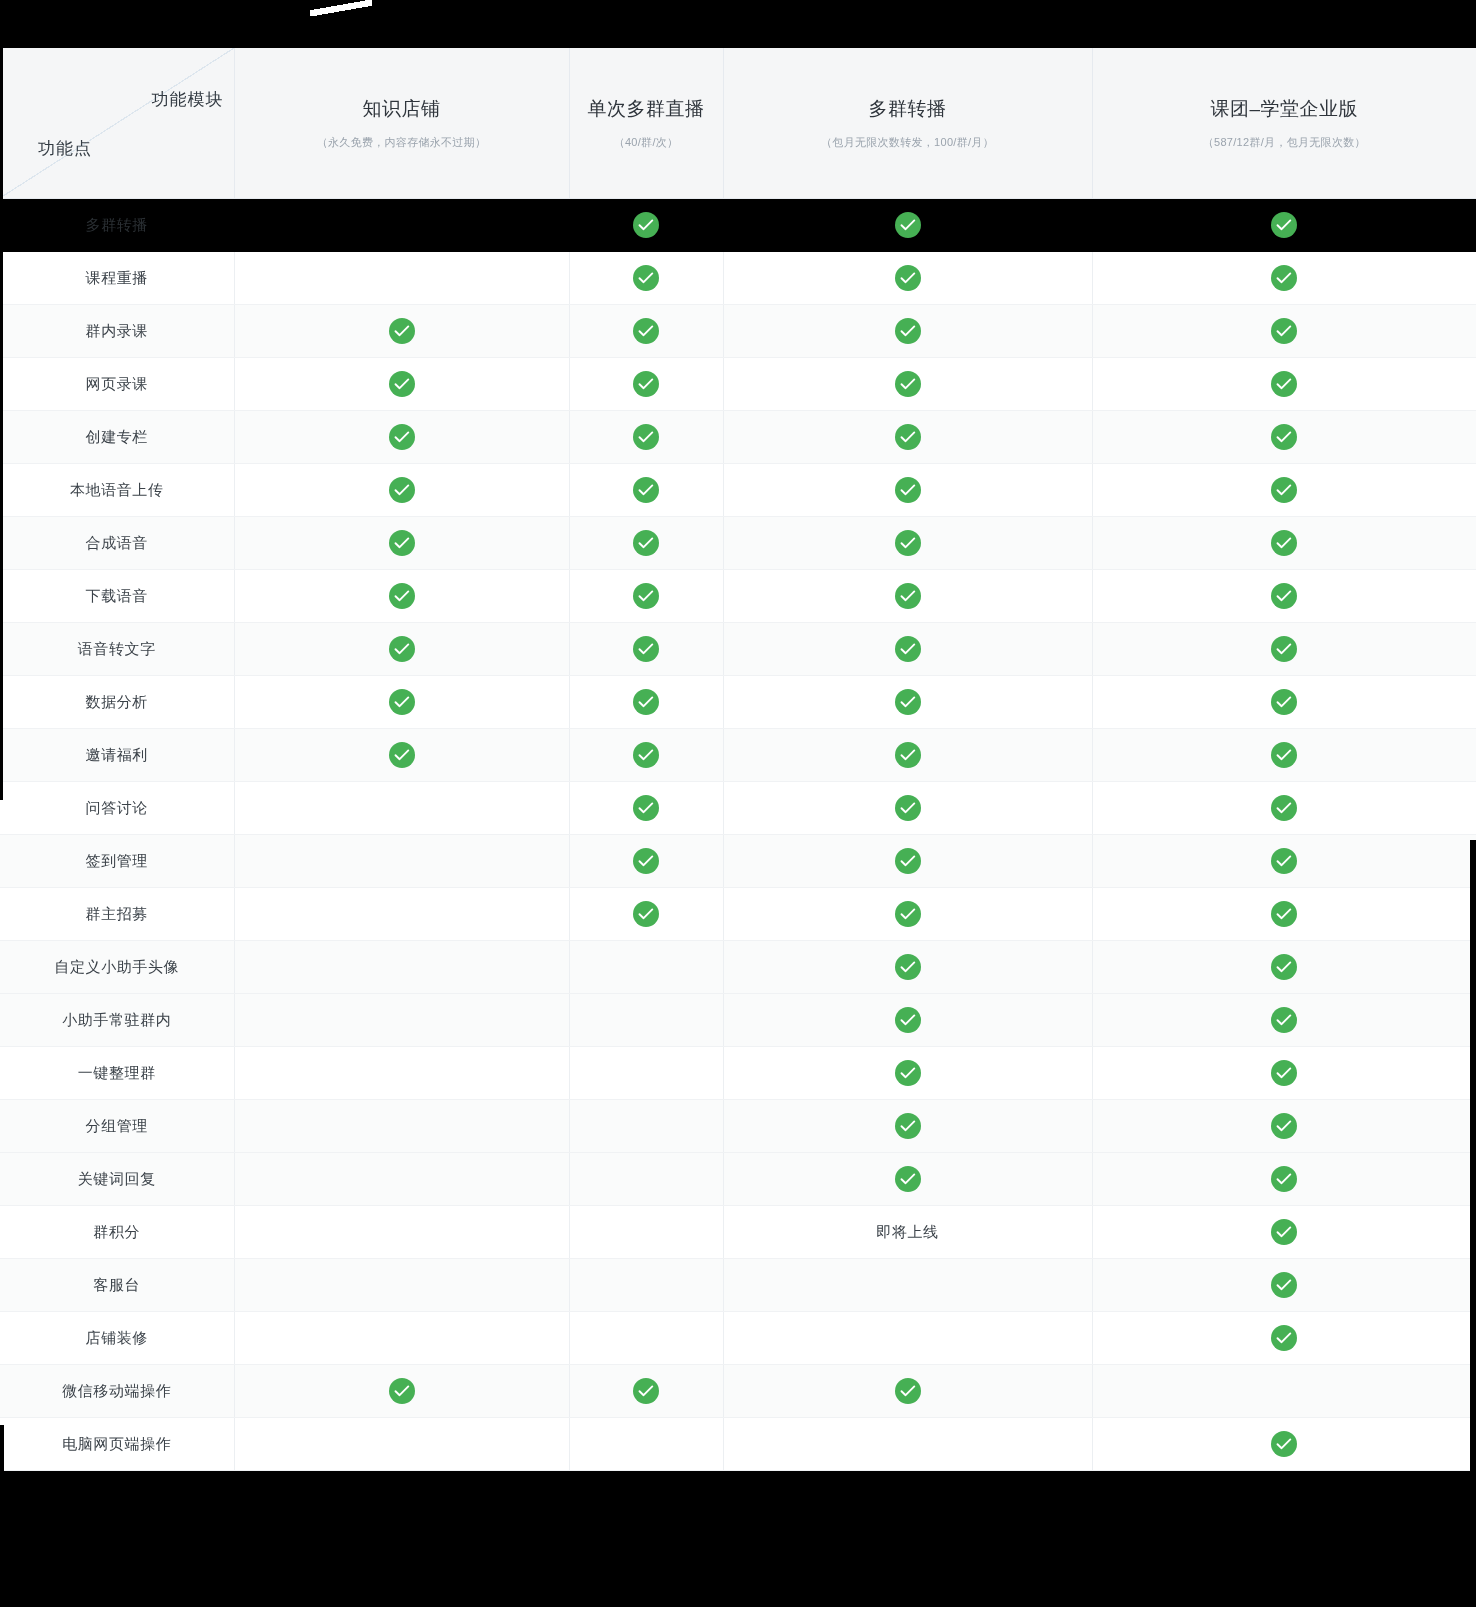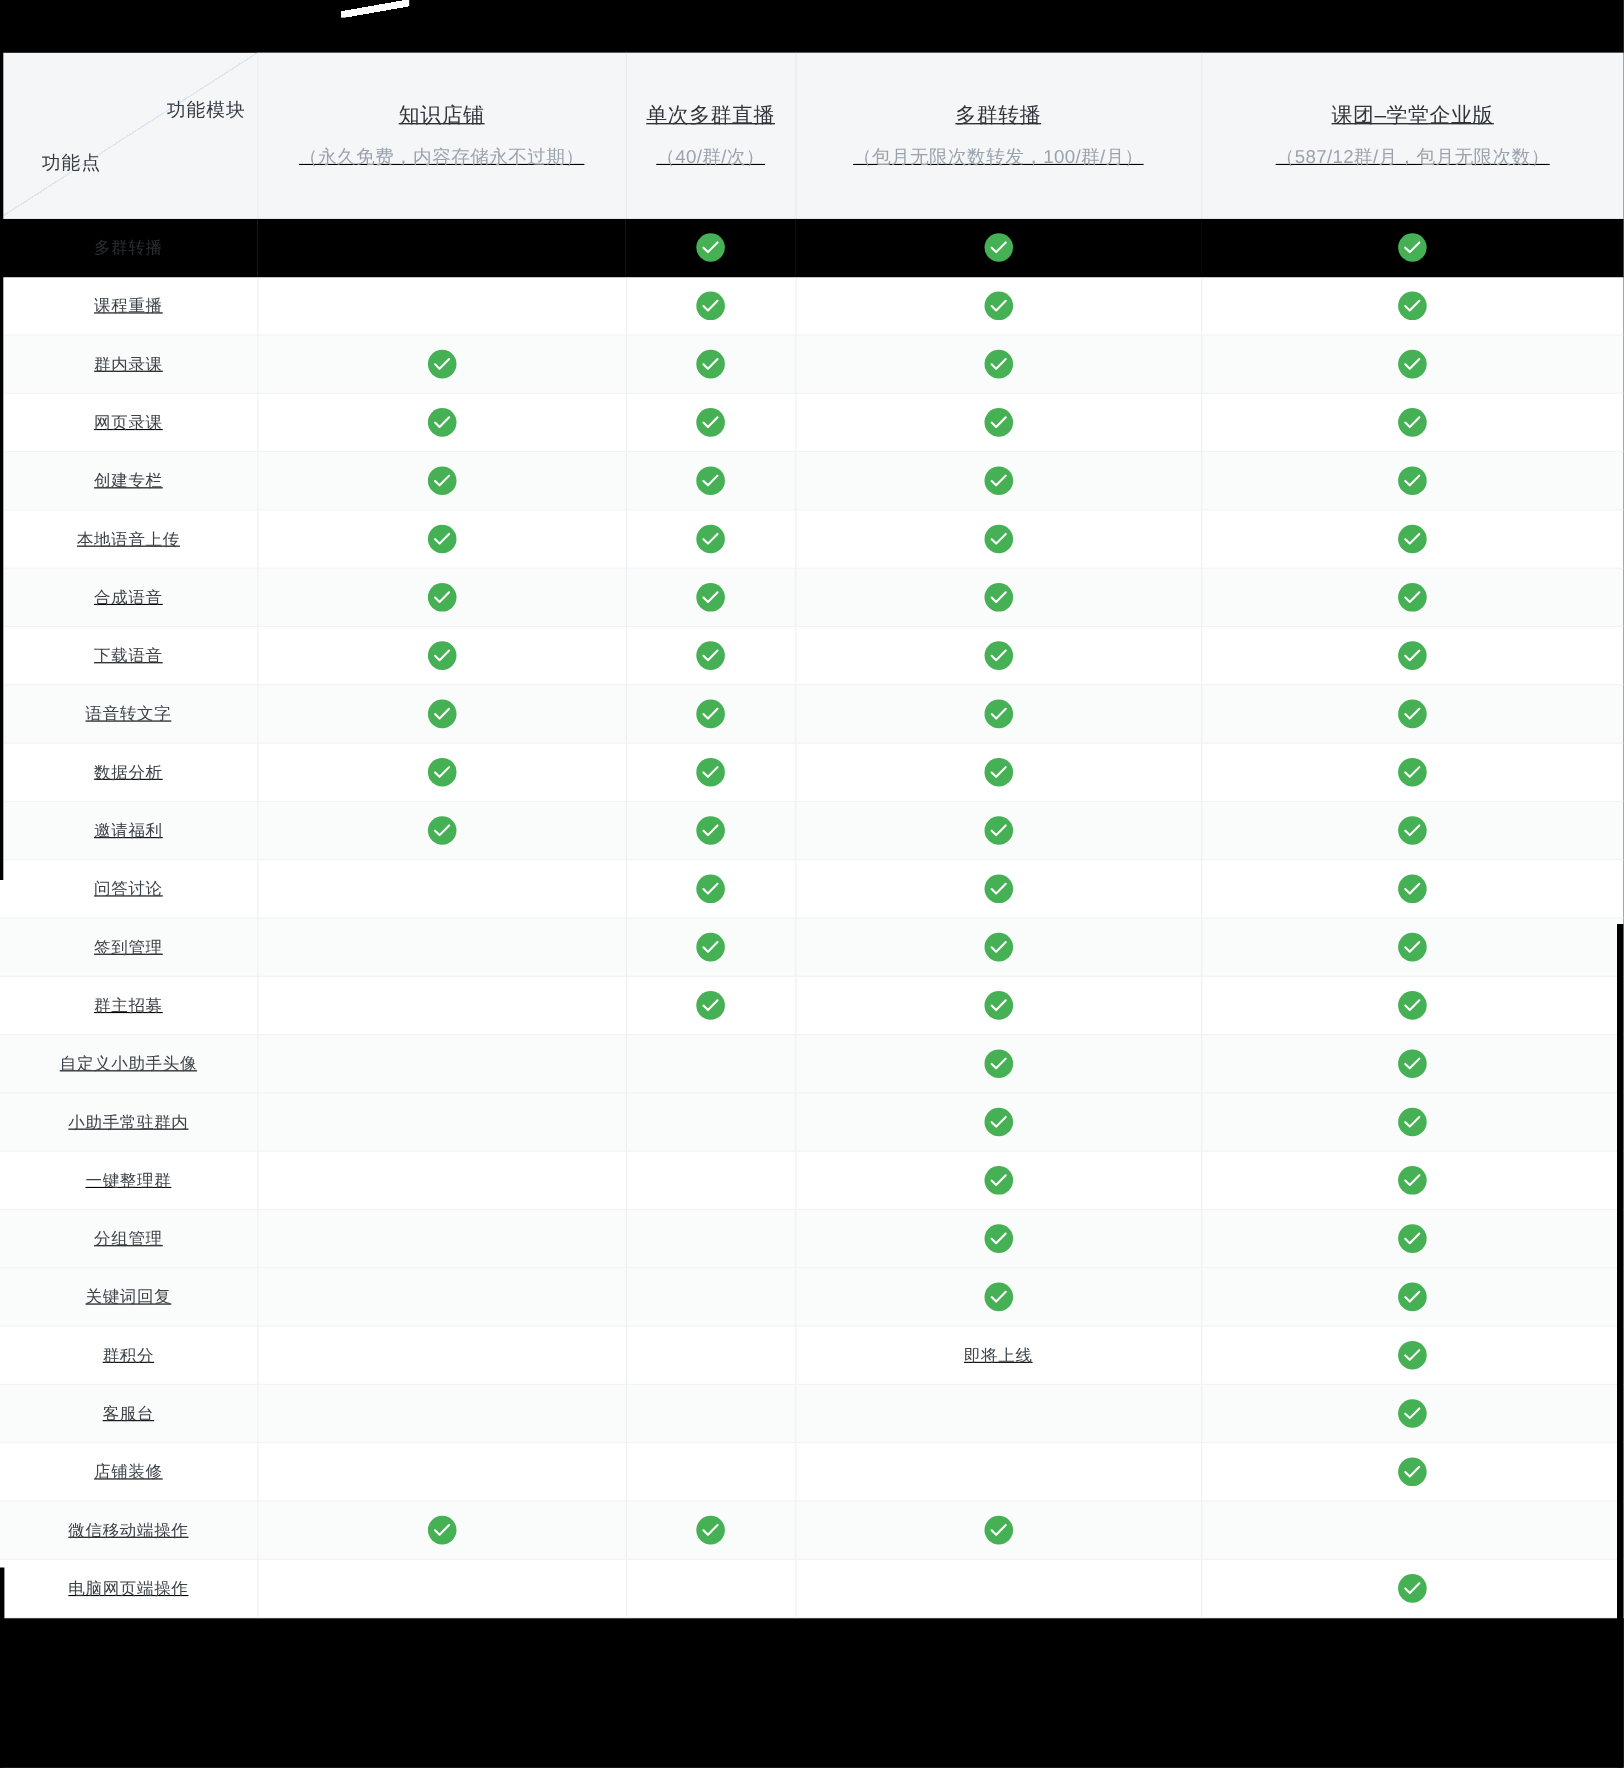--- a/index.html
+++ b/index.html
@@ -28,21 +28,20 @@
   .left-edge2{
     position:absolute;left:0;top:1425px;width:4px;height:182px;background:#000;z-index:6;
   }
 
   table.cmp{
     position:absolute;left:0;top:48px;
     width:1476px;
     border-collapse:collapse;
     table-layout:fixed;
     background:#fff;
-    text-decoration:underline;
   }
   table.cmp col.c0{width:234px;}
   table.cmp col.c1{width:335px;}
   table.cmp col.c2{width:154px;}
   table.cmp col.c3{width:369px;}
   table.cmp col.c4{width:384px;}
 
   thead th{
     background:#f5f6f7;
     border-right:1px solid #e6eaef;
@@ -70,21 +69,21 @@
   }
   .corner .pt{
     position:absolute;left:38px;bottom:38px;
     font-size:17px;color:#333b43;letter-spacing:1px;
   }
 
   .colhead .t1{
     display:block;font-size:19px;color:#2f353c;letter-spacing:.5px;margin-bottom:13px;
   }
   .colhead .t2{
-    display:block;font-size:17px;color:#9aa3ad;letter-spacing:.3px;
+    display:block;font-size:11px;color:#9aa3ad;letter-spacing:.3px;
   }
 
   tbody td{
     border-right:1px solid #eceff2;
     border-bottom:1px solid #f0f2f4;
     height:52px;
     text-align:center;
     vertical-align:middle;
     padding:0;
   }

